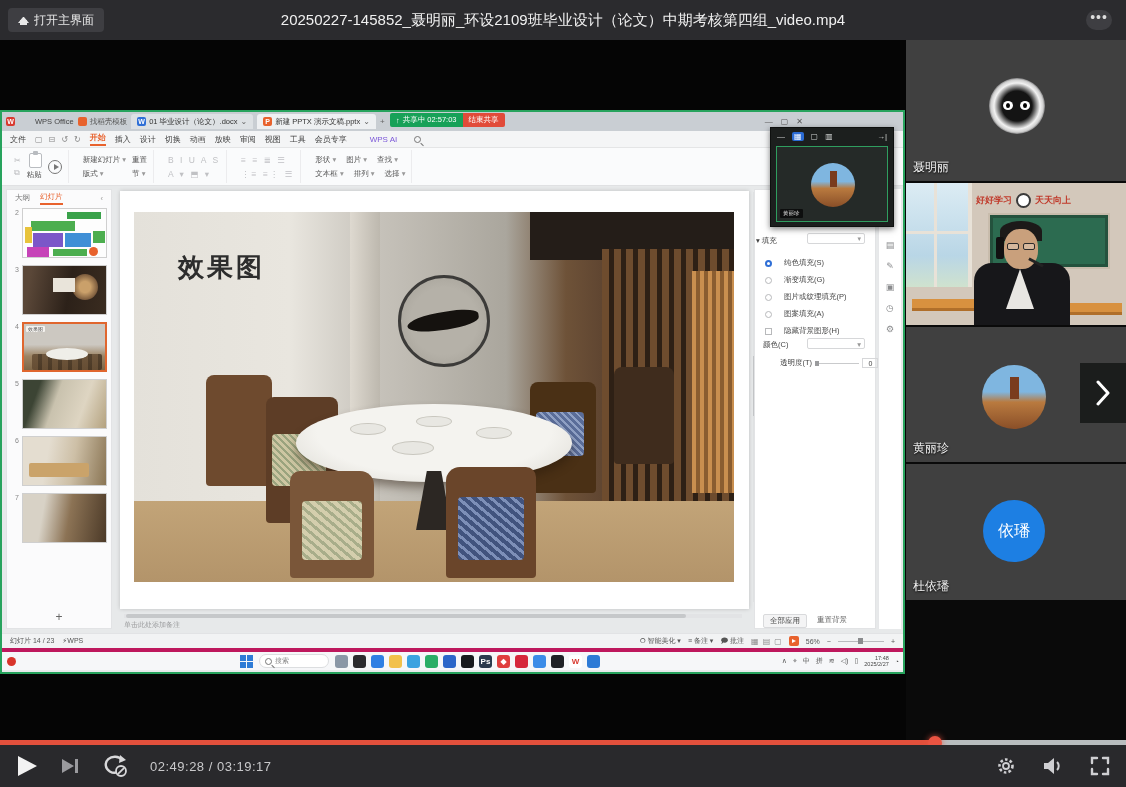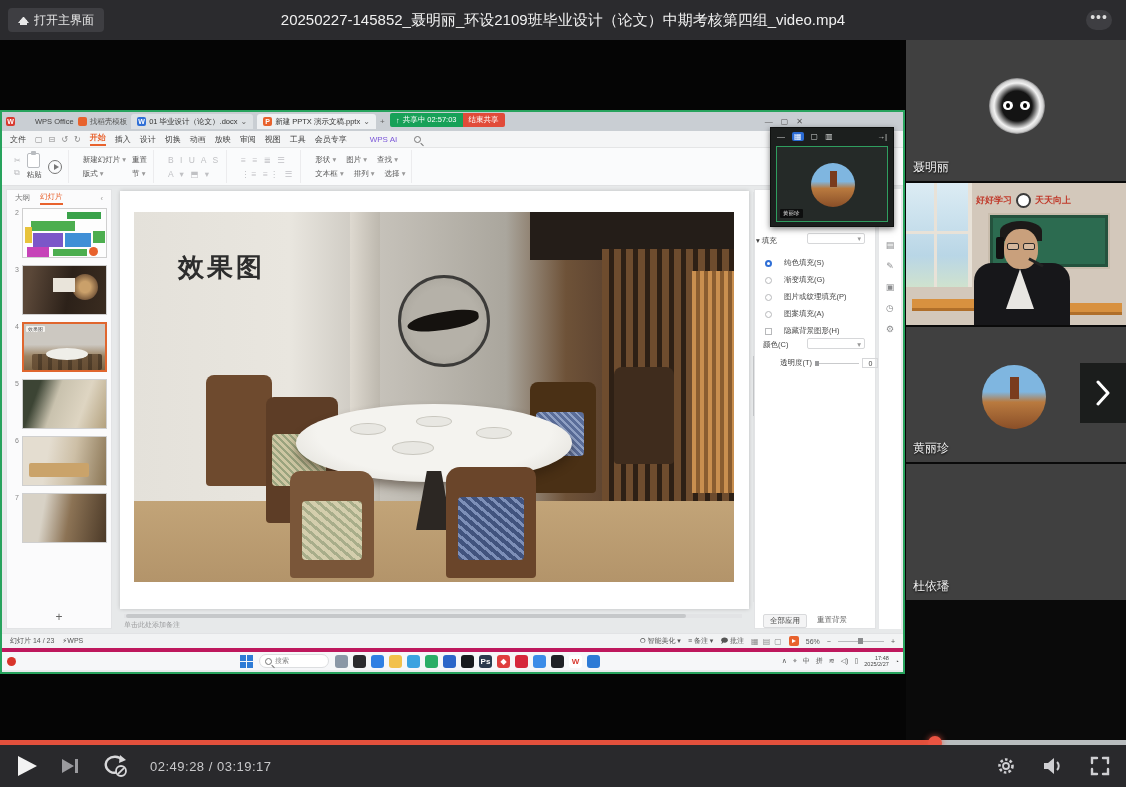--- a/index.html
+++ b/index.html
@@ -58,21 +58,21 @@
   .menu-item.active { color:#e8622d; font-weight:bold; border-bottom:2px solid #e8622d; padding-bottom:1px;}
   .ai { color:#7b57d8; font-weight:normal; margin-left:14px; white-space:nowrap;}
   .mag { width:7px; height:7px; border:1.2px solid #777; border-radius:50%; position:relative; margin-left:8px;}
   .mag:after { content:""; position:absolute; width:4px; height:1.2px; background:#777;
     transform:rotate(45deg); left:5px; top:7px; }
 
   
   .ribbon { position:absolute; left:0; top:36px; width:901px; height:38px; background:#fafbfc;
     border-bottom:1px solid #e0e1e3; display:flex; align-items:stretch; padding:2px 6px; gap:8px;}
   .rgroup { display:flex; align-items:center; gap:6px; padding:0 6px; border-right:1px solid #ececee; }
-  .bigbtn { display:flex; flex-direction:column; align-items:flex-start; justify-content:center; gap:2px;
+  .bigbtn { display:flex; flex-direction:column; align-items:flex-end; justify-content:center; gap:2px;
     color:#555; cursor:pointer;}
   .clipb { width:13px; height:15px; background:#fff; border:1px solid #b9bcc0; border-radius:2px; position:relative;}
   .clipb:before { content:""; position:absolute; left:3px; top:-3px; width:5px; height:4px; background:#b9bcc0; border-radius:1px;}
   .smcol { display:flex; flex-direction:column; gap:3px; color:#b9babd; font-size:8px; }
   .playcirc { width:14px; height:14px; border:1.3px solid #777; border-radius:50%; position:relative;}
   .playcirc:after{content:"";position:absolute;left:5px;top:3.6px;border-left:5px solid #777;
     border-top:3px solid transparent;border-bottom:3px solid transparent;}
   .rlabel { font-size:7.5px; color:#555; white-space:nowrap; cursor:pointer;}
   .rlabel .car { color:#999; }
   .dim { color:#c0c1c4; font-size:8.5px; letter-spacing:2px; white-space:nowrap;}
@@ -663,20 +663,21 @@
     <span class="pname">黄丽珍</span>
   </div>
 
   <div class="chev-btn">
     <svg width="16" height="26" viewBox="0 0 16 26">
       <polyline points="3,2 13,13 3,24" fill="none" stroke="#ffffff" stroke-width="3" stroke-linecap="round" stroke-linejoin="round"></polyline>
     </svg>
   </div>
 
   <div class="ptile" style="top:424px; height:136px;">
+    <div class="bavatar">依璠</div>
     <span class="pname">杜依璠</span>
   </div>
 </div>
 
 <div class="progress">
   <div class="fill" style="width: 83%;"></div>
   <div class="dot" style="left: calc(83% - 7px);"></div>
 </div>
 
 <div class="controls">

